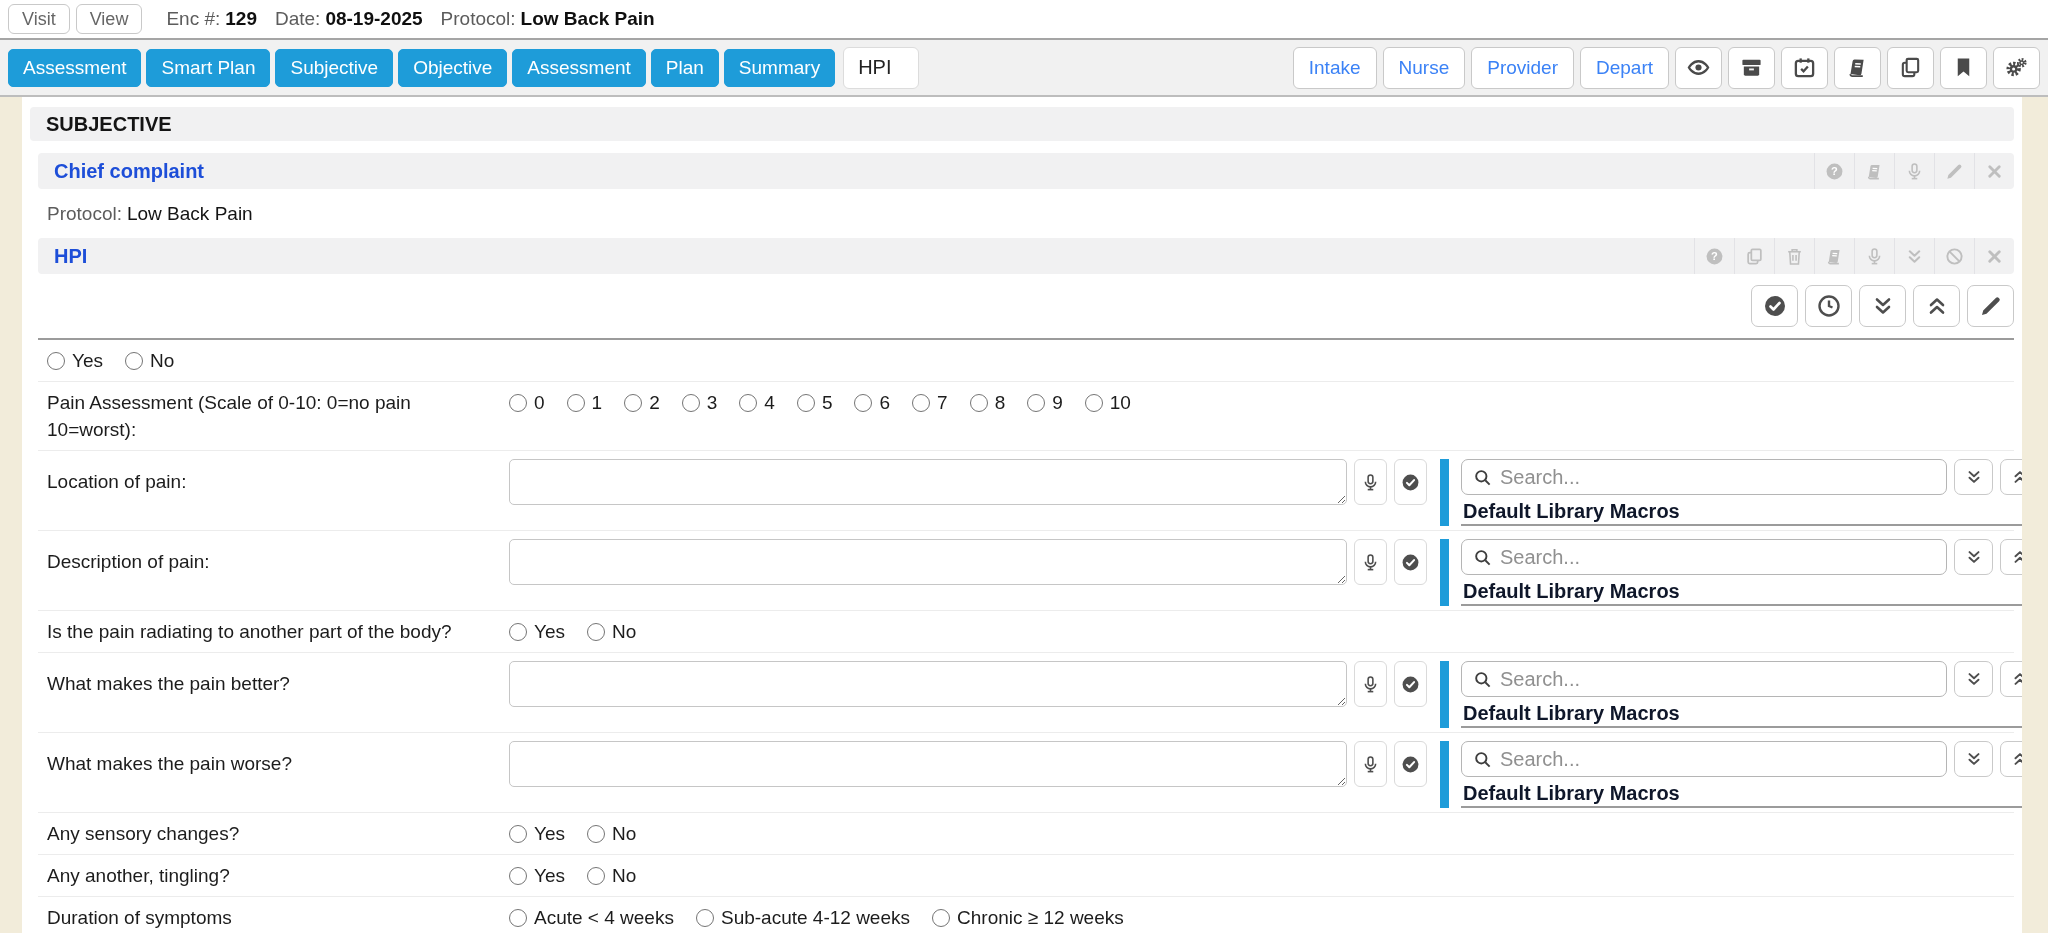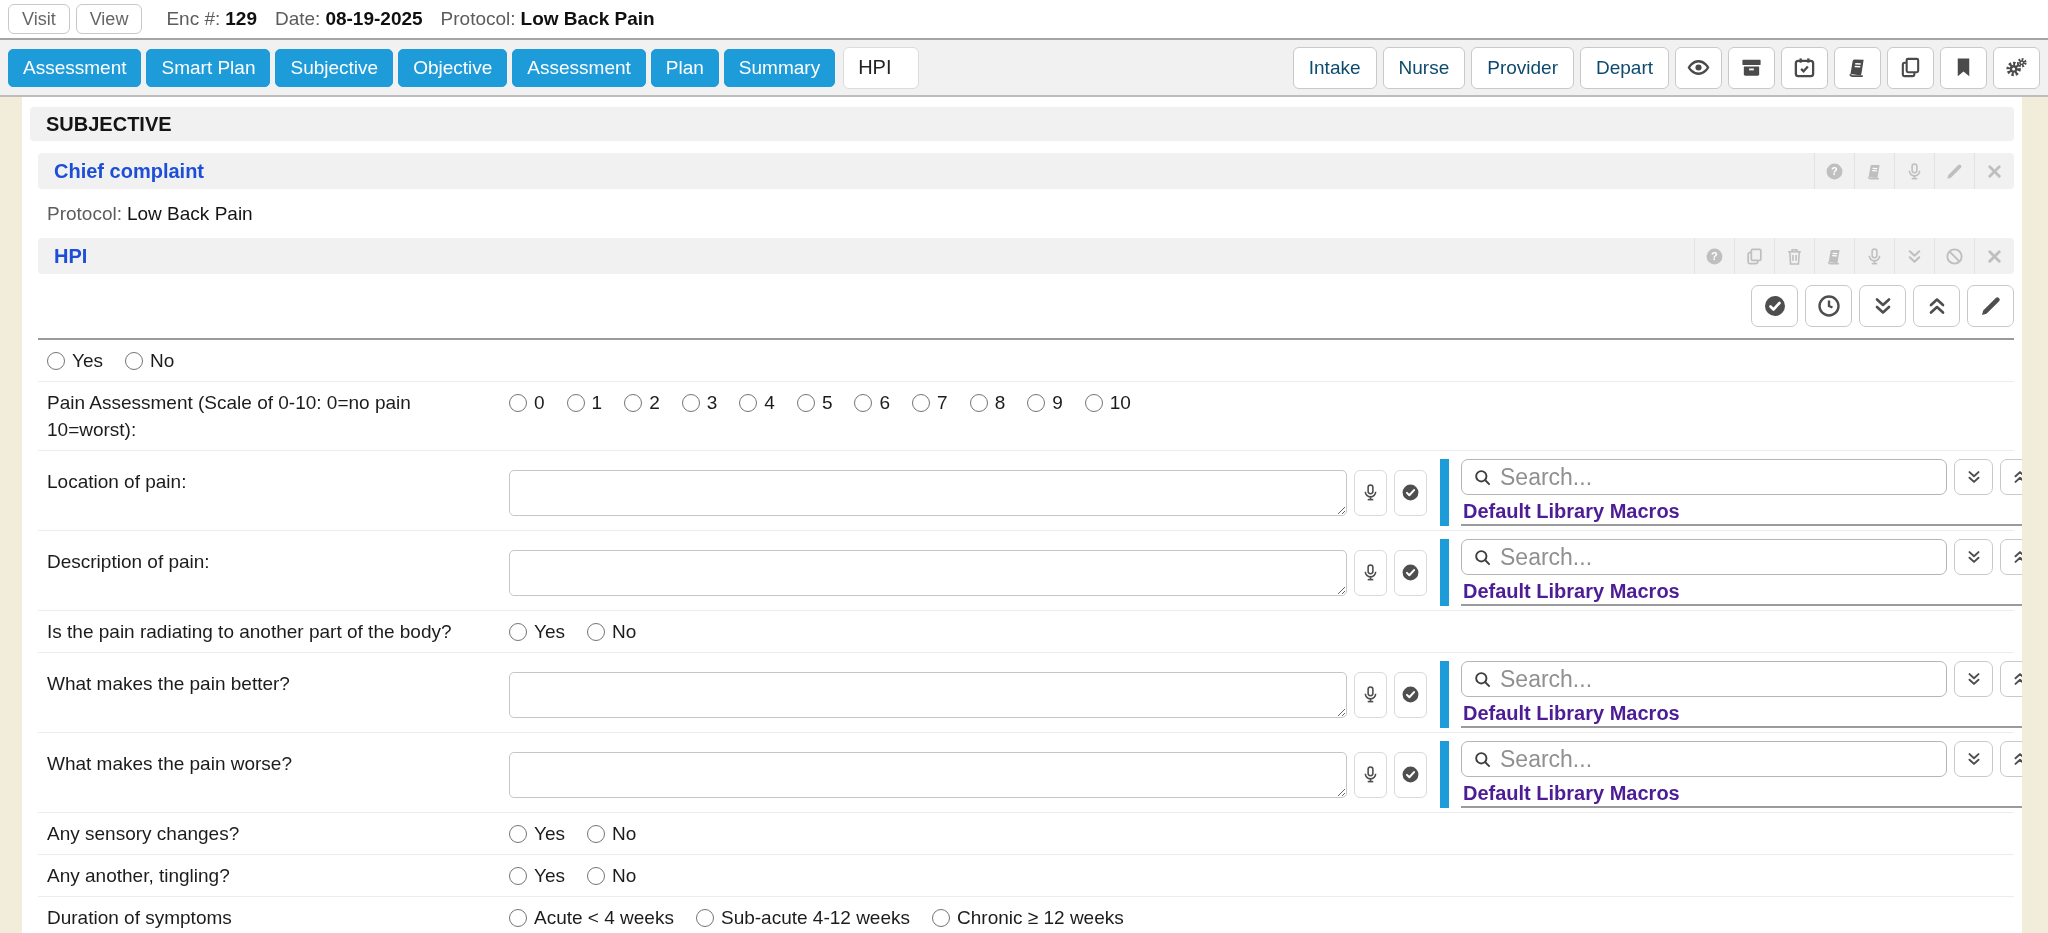--- a/index.html
+++ b/index.html
@@ -21,21 +21,21 @@
   .toolbar { height:57px; background:#f1f1f1; border-bottom:2px solid #bdbdbd;
              display:flex; align-items:center; justify-content:space-between; padding:0 8px; }
   .tb-left, .tb-right { display:flex; align-items:center; }
   .nav-btn { background:#1e9cd9; border:1px solid #1e9cd9; color:#fff; font-size:19px;
              height:38px; padding:0 14px; border-radius:5px; margin-right:5px;
              font-family:inherit; cursor:pointer; white-space:nowrap; }
   .hpi-tab { background:#fff; border:1px solid #dcdcdc; border-radius:6px; height:42px;
              display:flex; align-items:center; gap:12px; padding:0 14px; margin-left:3px;
              font-size:20px; color:#222; cursor:pointer; }
   .hpi-tab .icon { color:#c9c9c9; }
-  .stage-btn { background:#fff; border:1px solid #c9c9c9; border-radius:6px; color:#0c4a6e;
+  .stage-btn { background:#fff; border:1px solid #c9c9c9; border-radius:6px; color:#3b82f6;
                font-size:19px; height:42px; padding:0 15px; margin-left:6px;
                font-family:inherit; cursor:pointer; }
   .icon-btn { background:#fff; border:1px solid #c9c9c9; border-radius:6px; width:47px;
               height:42px; margin-left:6px; display:flex; align-items:center;
               justify-content:center; color:#4a4a4a; cursor:pointer; }
   .icon-btn .icon svg { width:23px; height:23px; }
 
   
   .page  { height:836px; background:#f2ecda; }
   .panel { height:100%; margin:0 26px 0 22px; background:#fff;
@@ -57,52 +57,52 @@
   .action-btn { width:47px; height:42px; background:#fff; border:1px solid #c9c9c9;
                 border-radius:7px; display:flex; align-items:center; justify-content:center;
                 color:#4e4e4e; cursor:pointer; }
   .action-btn .icon svg { width:24px; height:24px; }
   .thick-sep { height:2px; background:#9b9b9b; }
 
   
   .form-row { display:flex; align-items:flex-start; border-bottom:1px solid #ececec;
               padding:7px 0 7px 9px; font-size:19px; color:#1c1c1c; }
   .row-label { width:462px; line-height:27px; padding-right:22px; flex:none; }
-  .row-control { display:flex;align-items:center; }
+  .row-control { display:flex; }
   .radio-row .row-control { flex-wrap:wrap; column-gap:22px; }
   .radio-opt { display:flex; align-items:center; gap:7px; height:27px; cursor:pointer; white-space:nowrap; }
   .radio-circle { width:18px; height:18px; border:1px solid #757575; border-radius:50%;
                   background:#fff; flex:none; }
   .text-row { padding:8px 0 4px 9px; }
   .text-row .row-label { padding-top:9px; }
   textarea.answer { width:838px; height:46px; border:1px solid #c6c6c6; border-radius:5px;
                     resize:both; font-family:inherit; font-size:18px; padding:6px 9px;
                     color:#222; outline:none; margin-right:7px; }
   .mini-btn { width:33px; height:46px; background:#fff; border:1px solid #dadada;
               border-radius:6px; display:flex; align-items:center; justify-content:center;
               color:#4e4e4e; margin-right:7px; cursor:pointer; flex:none; }
   .mini-btn .icon svg { width:19px; height:19px; }
   .blue-bar { width:9px; height:67px; background:#1e9cd9; margin:0 12px 0 6px; flex:none; }
   .macro-panel { width:578px; flex:none; }
   .macro-top { display:flex; gap:7px; }
   .search-box { flex:1; height:36px; border:1px solid #b5b5b5; border-radius:7px;
                 background:#fff; display:flex; align-items:center; gap:8px;
                 padding:0 11px; color:#3d3d3d; }
   .search-box .icon svg { width:19px; height:19px; }
-  .search-box input { flex:1; border:none; outline:none; font-size:23px;
+  .search-box input { flex:1; border:none; outline:none; font-size:20px;
                       font-family:inherit; color:#333; background:transparent; min-width:0; }
   .search-box input::placeholder { color:#909090; }
   .chev-btn { width:39px; height:36px; background:#fff; border:1px solid #c9c9c9;
               border-radius:7px; display:flex; align-items:center; justify-content:center;
               color:#4e4e4e; cursor:pointer; flex:none; }
   .chev-btn .icon svg { width:18px; height:18px; }
   .macro-bottom { display:flex; align-items:center; justify-content:space-between;
                   margin-top:6px; padding:0 6px 2px 2px; height:25px;
                   border-bottom:2px solid #9b9b9b; cursor:pointer; }
-  .macro-title { font-size:20px; font-weight:700; color:#4c1d95; }
+  .macro-title { font-size:20px; font-weight:700; color:#0f172a; }
   .caret { color:#3e3e3e; } .caret svg { width:13px; height:13px; }
 </style>
 </head>
 <body>
 
 <div class="topbar">
   <span id="topbar-buttons" style="display:flex;">
       <button class="plain-btn">Visit</button>
       <button class="plain-btn">View</button>
     </span>

